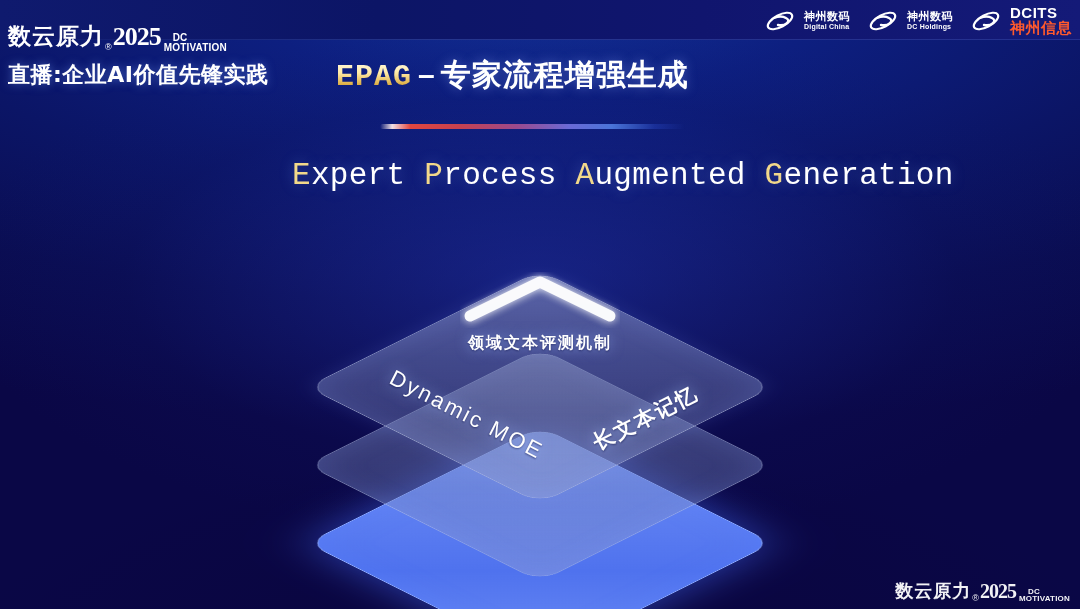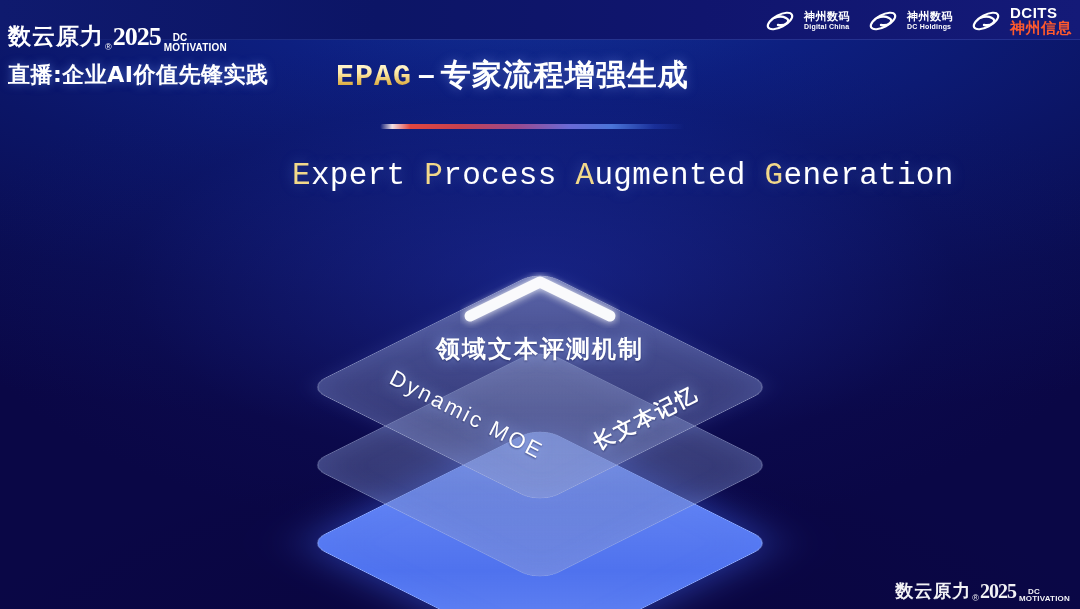--- a/index.html
+++ b/index.html
@@ -156,21 +156,21 @@
   }
 
   
   .plate-label {
     position:absolute; z-index:5;
     font-family:"DejaVu Sans", sans-serif;
     color:#ffffff; white-space:nowrap; pointer-events:none;
   }
   #label-top {
     left:50%; top:333px; transform:translateX(-50%);
-    font-size:24px; font-weight:700; letter-spacing:2px;
+    font-size:16px; font-weight:700; letter-spacing:2px;
     text-shadow:0 0 14px rgba(150,180,255,0.65), 0 1px 2px rgba(10,10,60,0.6);
     text-align:center;
   }
   #label-bot {
     left:50%; top:512px; transform:translateX(-50%);
     font-size:19px; font-weight:700; letter-spacing:2px;
     text-shadow:0 0 16px rgba(160,190,255,0.75), 0 1px 2px rgba(10,10,60,0.6);
   }
   #label-left {
     left:382px; top:402px;

